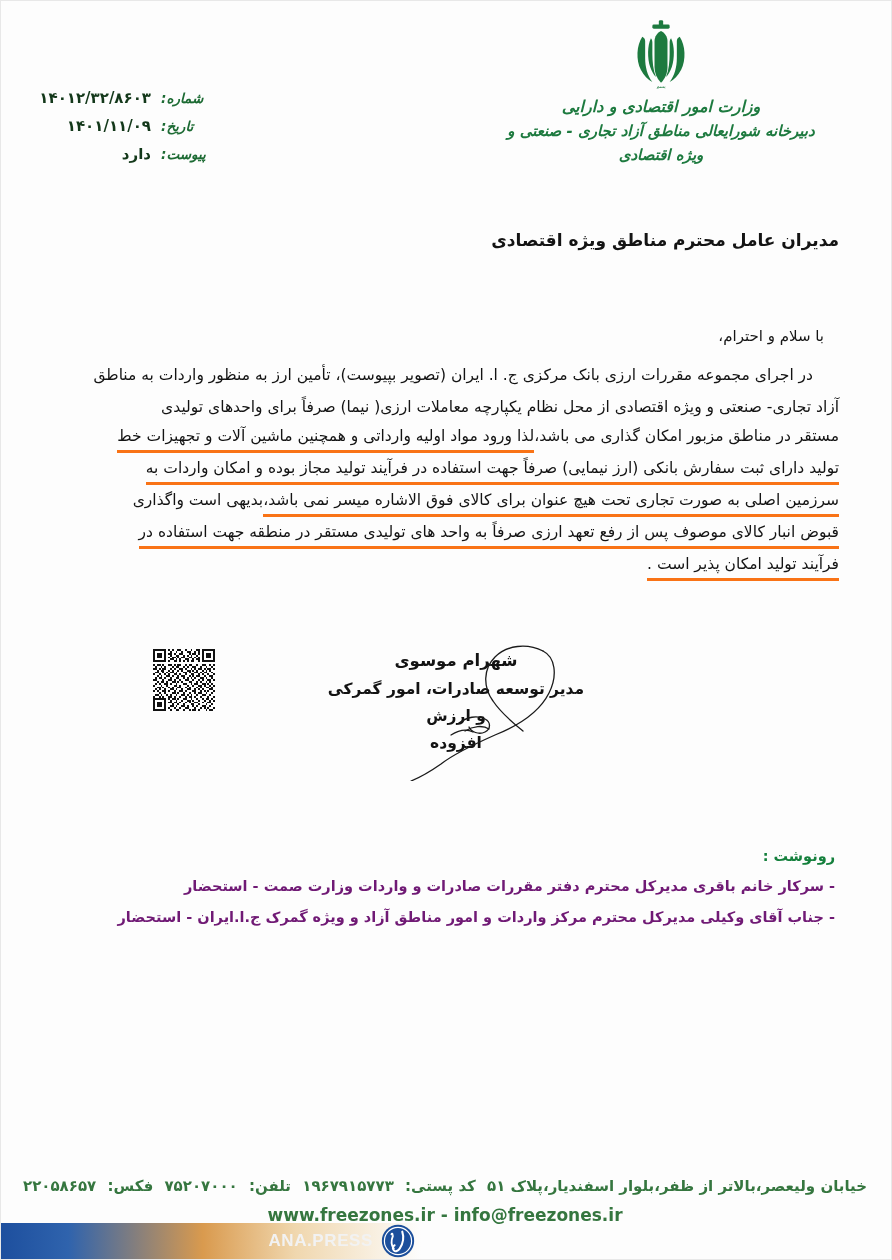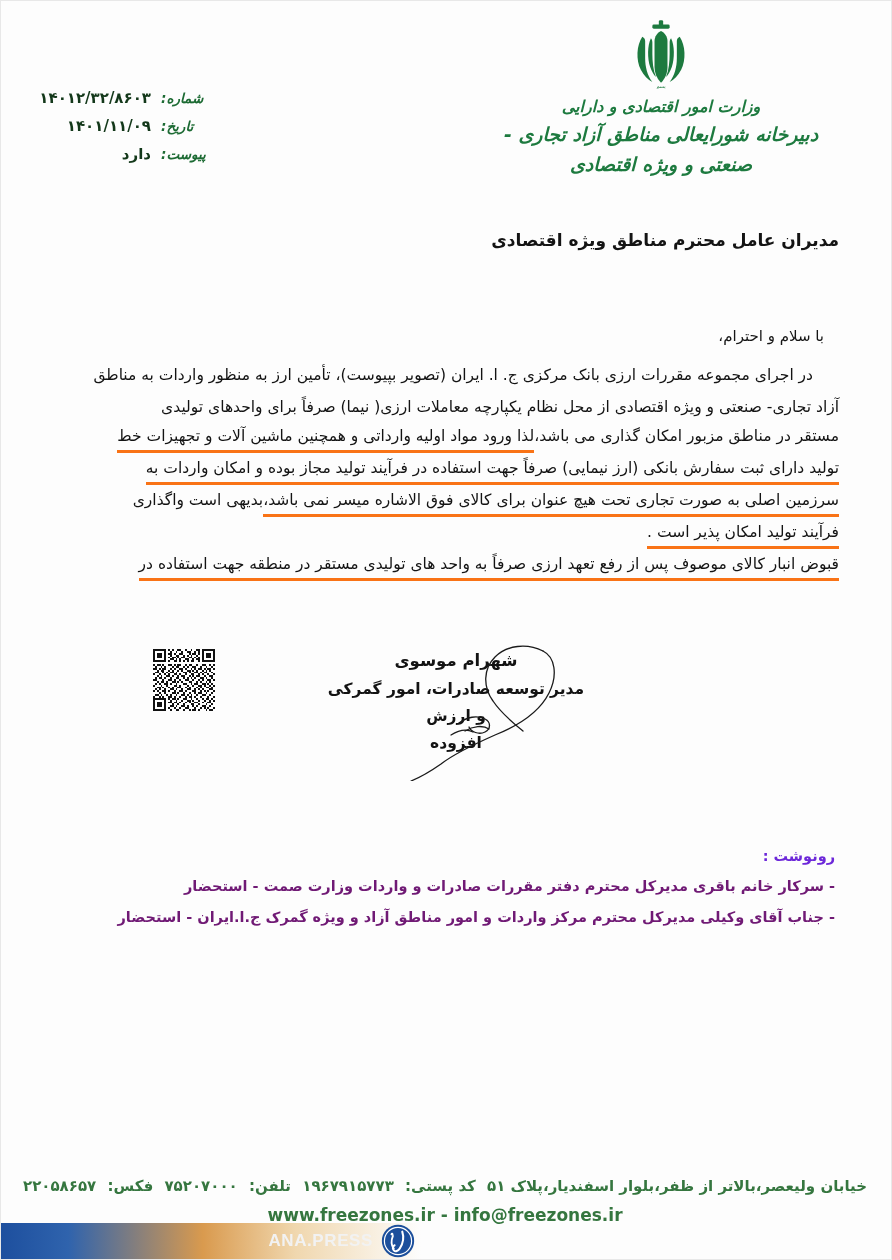--- a/index.html
+++ b/index.html
@@ -46,21 +46,21 @@
   .org-line1 {
     color: #1d7a3f;
     font-size: 16px;
     font-weight: bold;
     letter-spacing: 0.2px;
     line-height: 1.5;
     font-style: italic;
   }
   .org-line2 {
     color: #1d7a3f;
-    font-size: 19px;
+    font-size: 15px;
     font-weight: bold;
     line-height: 1.6;
     font-style: italic;
   }
 
   
   .meta {
     position: absolute;
     top: 88px;
     left: 0;
@@ -218,21 +218,21 @@
     top: 840px;
     right: 0;
     width: 892px;
     padding: 0 56px;
     box-sizing: border-box;
     text-align: right;
   }
   .cc-title {
     font-size: 14.5px;
     font-weight: bold;
-    color: #6d28d9;
+    color: #15803d;
     line-height: 2.1;
   }
   .cc-item {
     font-size: 14.5px;
     font-weight: bold;
     color: #701a75;
     line-height: 2.1;
   }
 
   
@@ -348,25 +348,25 @@
       </div>
       <div class="body-line justify">
         <div style="display: inline-block; white-space: nowrap;"><span class="seg">مستقر در مناطق مزبور امکان گذاری می باشد،</span><span class="seg ul">لذا ورود مواد اولیه وارداتی و همچنین ماشین آلات و تجهیزات خط</span></div>
       </div>
       <div class="body-line justify">
         <div style="display: inline-block; white-space: nowrap;"><span class="seg ul">تولید دارای ثبت سفارش بانکی (ارز نیمایی) صرفاً جهت استفاده در فرآیند تولید مجاز بوده و امکان واردات به</span></div>
       </div>
       <div class="body-line justify">
         <div style="display: inline-block; white-space: nowrap;"><span class="seg ul">سرزمین اصلی به صورت تجاری تحت هیچ عنوان برای کالای فوق الاشاره  میسر نمی باشد،</span><span class="seg"> بدیهی است واگذاری</span></div>
       </div>
+      <div class="body-line justify">
+        <div style="display: inline-block; white-space: nowrap;"><span class="seg ul">قبوض انبار کالای موصوف پس از رفع تعهد ارزی صرفاً به واحد های تولیدی مستقر در منطقه جهت استفاده در</span></div>
+      </div>
       <div class="body-line right">
         <div style="display: inline-block; white-space: nowrap;"><span class="seg ul">فرآیند تولید امکان پذیر است .</span></div>
-      </div>
-      <div class="body-line justify">
-        <div style="display: inline-block; white-space: nowrap;"><span class="seg ul">قبوض انبار کالای موصوف پس از رفع تعهد ارزی صرفاً به واحد های تولیدی مستقر در منطقه جهت استفاده در</span></div>
       </div>
     </div>
 
   <div class="signature">
     <div class="sig-block">
       <div class="sig-name">شهرام موسوی</div>
       <div class="sig-title">مدیر توسعه صادرات، امور گمرکی و ارزش</div>
       <div class="sig-title">افزوده</div>
       <svg class="sig-mark" viewBox="0 0 170 150">
         <g fill="none" stroke="#1a1a1a" stroke-width="1.3" stroke-linecap="round">

